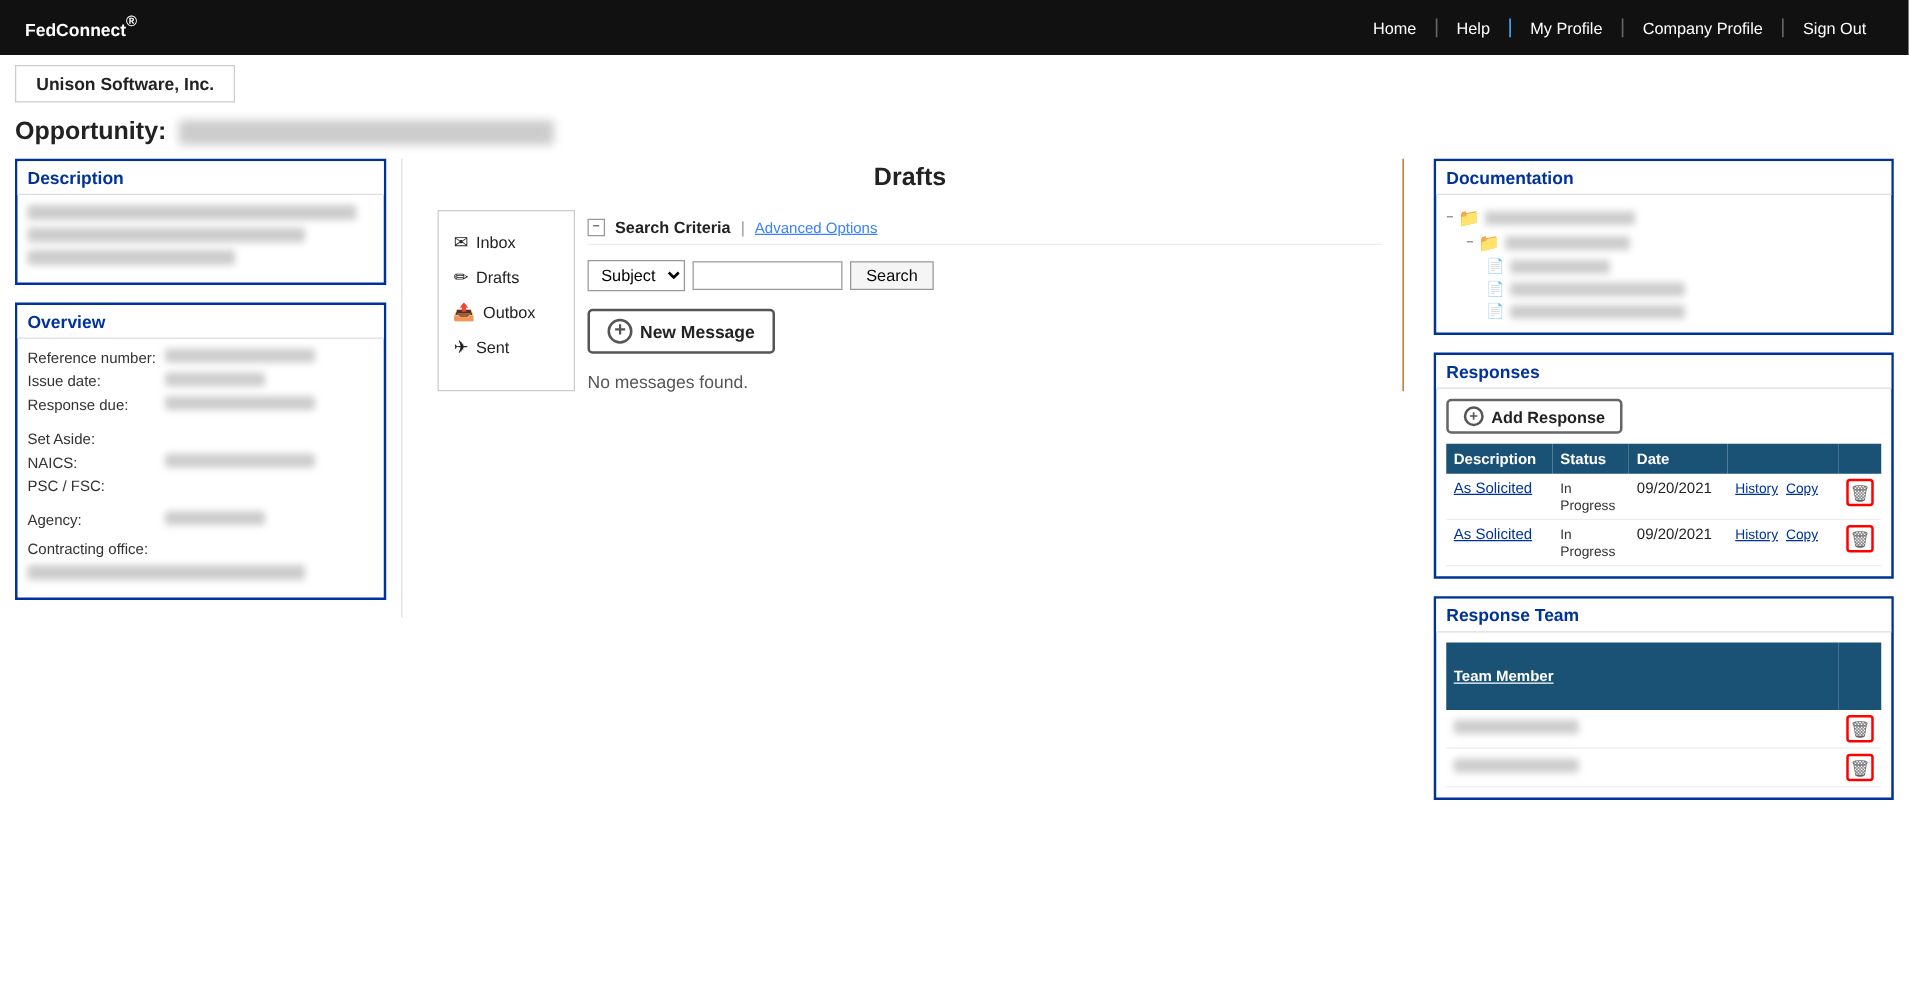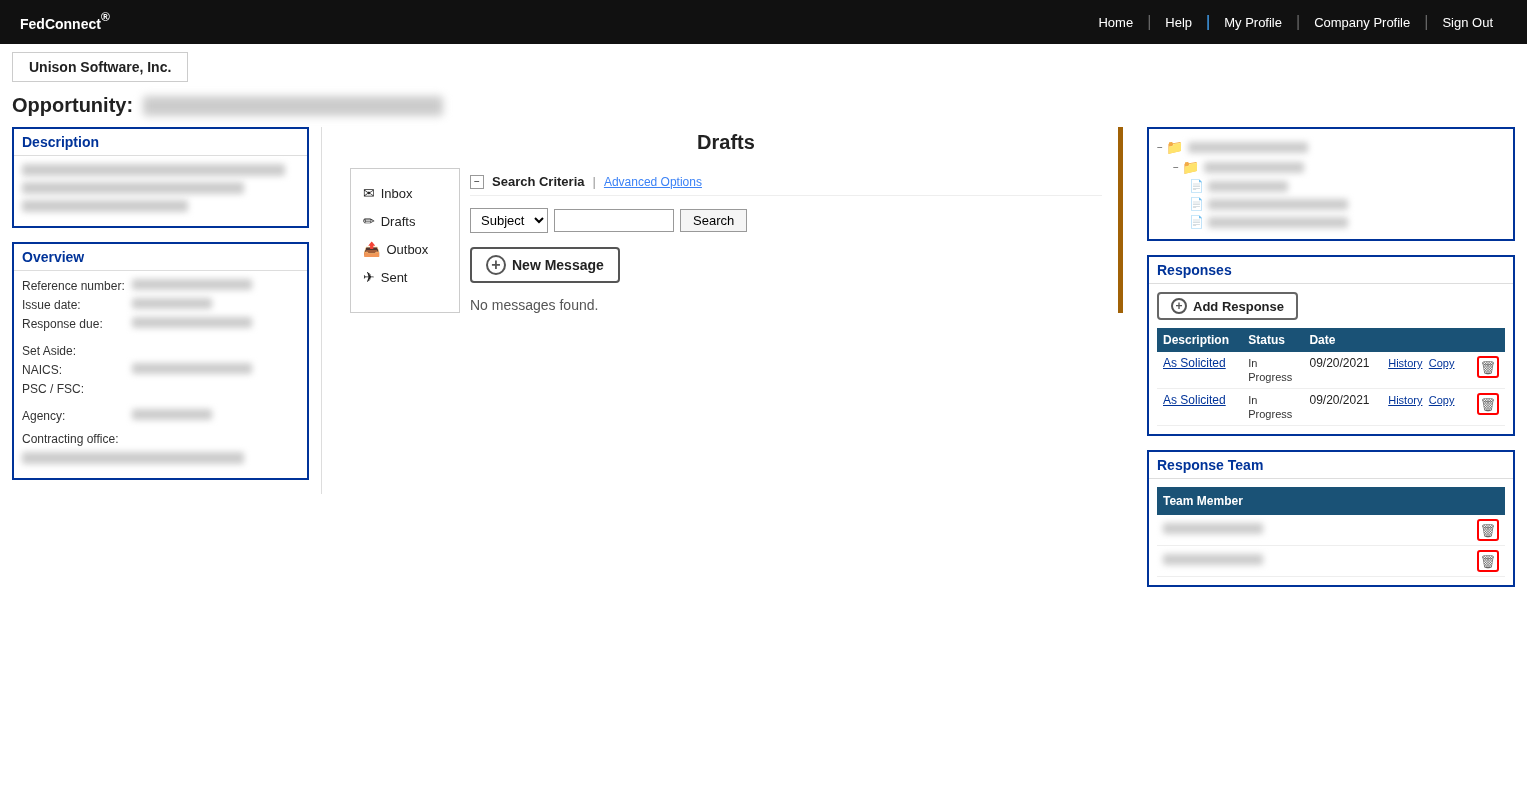--- a/index.html
+++ b/index.html
@@ -125,21 +125,21 @@
       filter: blur(3px);
       width: 100px;
     }
     .blurred-val.w120 { width: 120px; }
     .blurred-val.w80 { width: 80px; }
 
     
     .middle-panel {
       flex: 1;
       padding: 0 16px;
-      border-right: 5px solid #a16207;
+      border-right: 1px solid #a16207;
     }
 
     .drafts-title {
       text-align: center;
       font-size: 20px;
       font-weight: bold;
       margin-bottom: 14px;
       padding-top: 4px;
     }
 
@@ -403,22 +403,23 @@
 
     
     .team-table {
       width: 100%;
       border-collapse: collapse;
       font-size: 12px;
     }
     .team-table th {
       background: #1a5276;
       color: #fff;
-      padding: 7px 6px;
+      padding: 20px 6px;
       text-align: left;
+      text-decoration: underline;
     }
     .team-table td {
       padding: 4px 6px;
       border-bottom: 1px solid #eee;
     }
     .team-delete-cell {
       text-align: right;
       width: 30px;
     }
     .blurred-team {
@@ -574,20 +575,21 @@
         <div class="no-messages">No messages found.</div>
 
       </div>
     </div>
 
   </div>
 
   <div class="right-panel">
 
     <div class="right-section-box">
+      <div class="right-section-title">Documentation</div>
       <div class="right-section-content">
         <div class="doc-tree">
 
           <div class="tree-item">
             <span class="toggle-icon">−</span>
             <span class="folder-icon">📁</span>
             <span class="blurred-doc w120"></span>
           </div>
 
           <div class="tree-item indent1">

